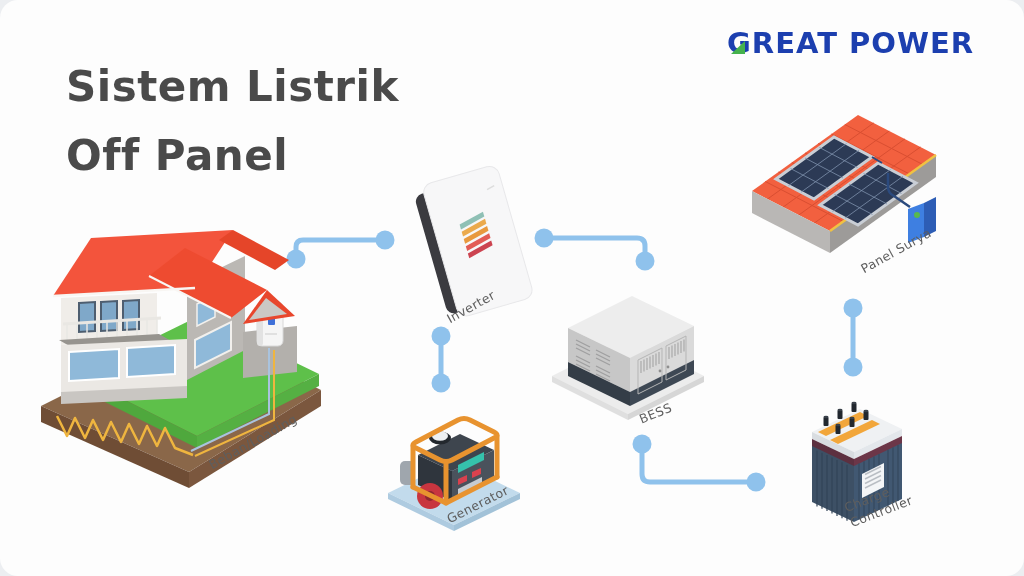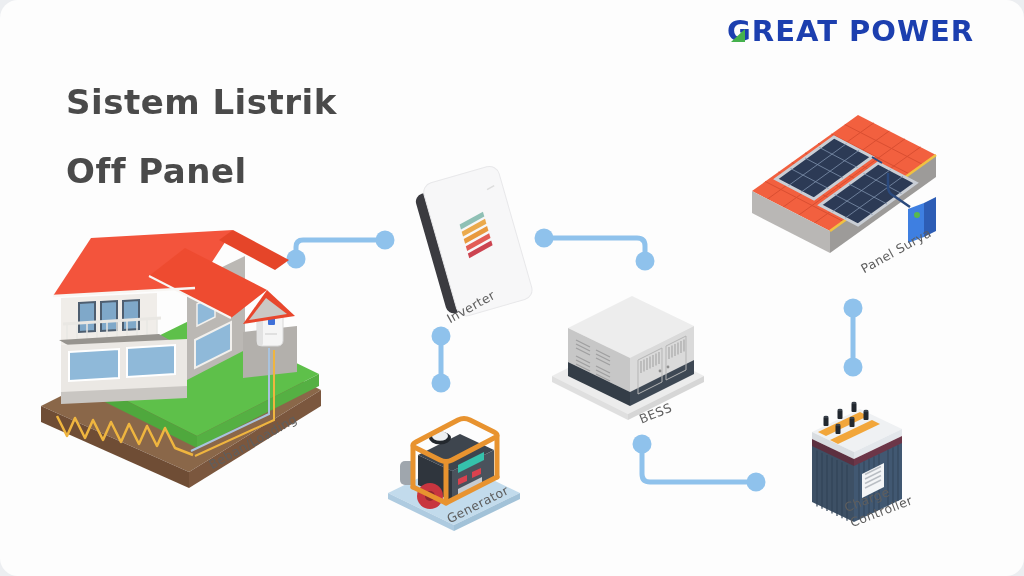--- a/index.html
+++ b/index.html
@@ -1,19 +1,19 @@
 <!DOCTYPE html>
 <html><head>
 <meta charset="utf-8">
 <style>
   html,body{margin:0;padding:0;}
   body{width:1024px;height:576px;background:#ECEEF1;font-family:"DejaVu Sans","Liberation Sans",sans-serif;}
   .slide{position:relative;width:1024px;height:576px;background:#FDFDFD;border-radius:18px;overflow:hidden;}
-  .title{position:absolute;left:66px;top:68px;font-size:34px;line-height:69px;font-weight:800;color:#4A4A4A;letter-spacing:.5px;}
-  .logo{position:absolute;left:727px;top:14px;height:40px;}
+  .title{position:absolute;left:66px;top:52px;font-size:42px;line-height:69px;font-weight:800;color:#4A4A4A;letter-spacing:.5px;}
+  .logo{position:absolute;left:727px;top:26px;height:40px;}
   .logo-text{position:relative;font-size:29px;font-weight:800;color:#1C3FAF;letter-spacing:1px;white-space:nowrap;}
   .logo-accent{position:absolute;left:4px;top:15px;width:14px;height:13px;background:#45B14D;clip-path:polygon(0 100%,100% 0,100% 100%);}
   .node-label{position:absolute;font-size:12.5px;font-weight:500;color:#5E5E5E;letter-spacing:.4px;white-space:nowrap;transform-origin:left center;line-height:16px;}
   figure{margin:0;position:absolute;}
   svg{display:block;}
   .overlay{position:absolute;left:0;top:0;}
 </style>
 </head>
 <body>
 

